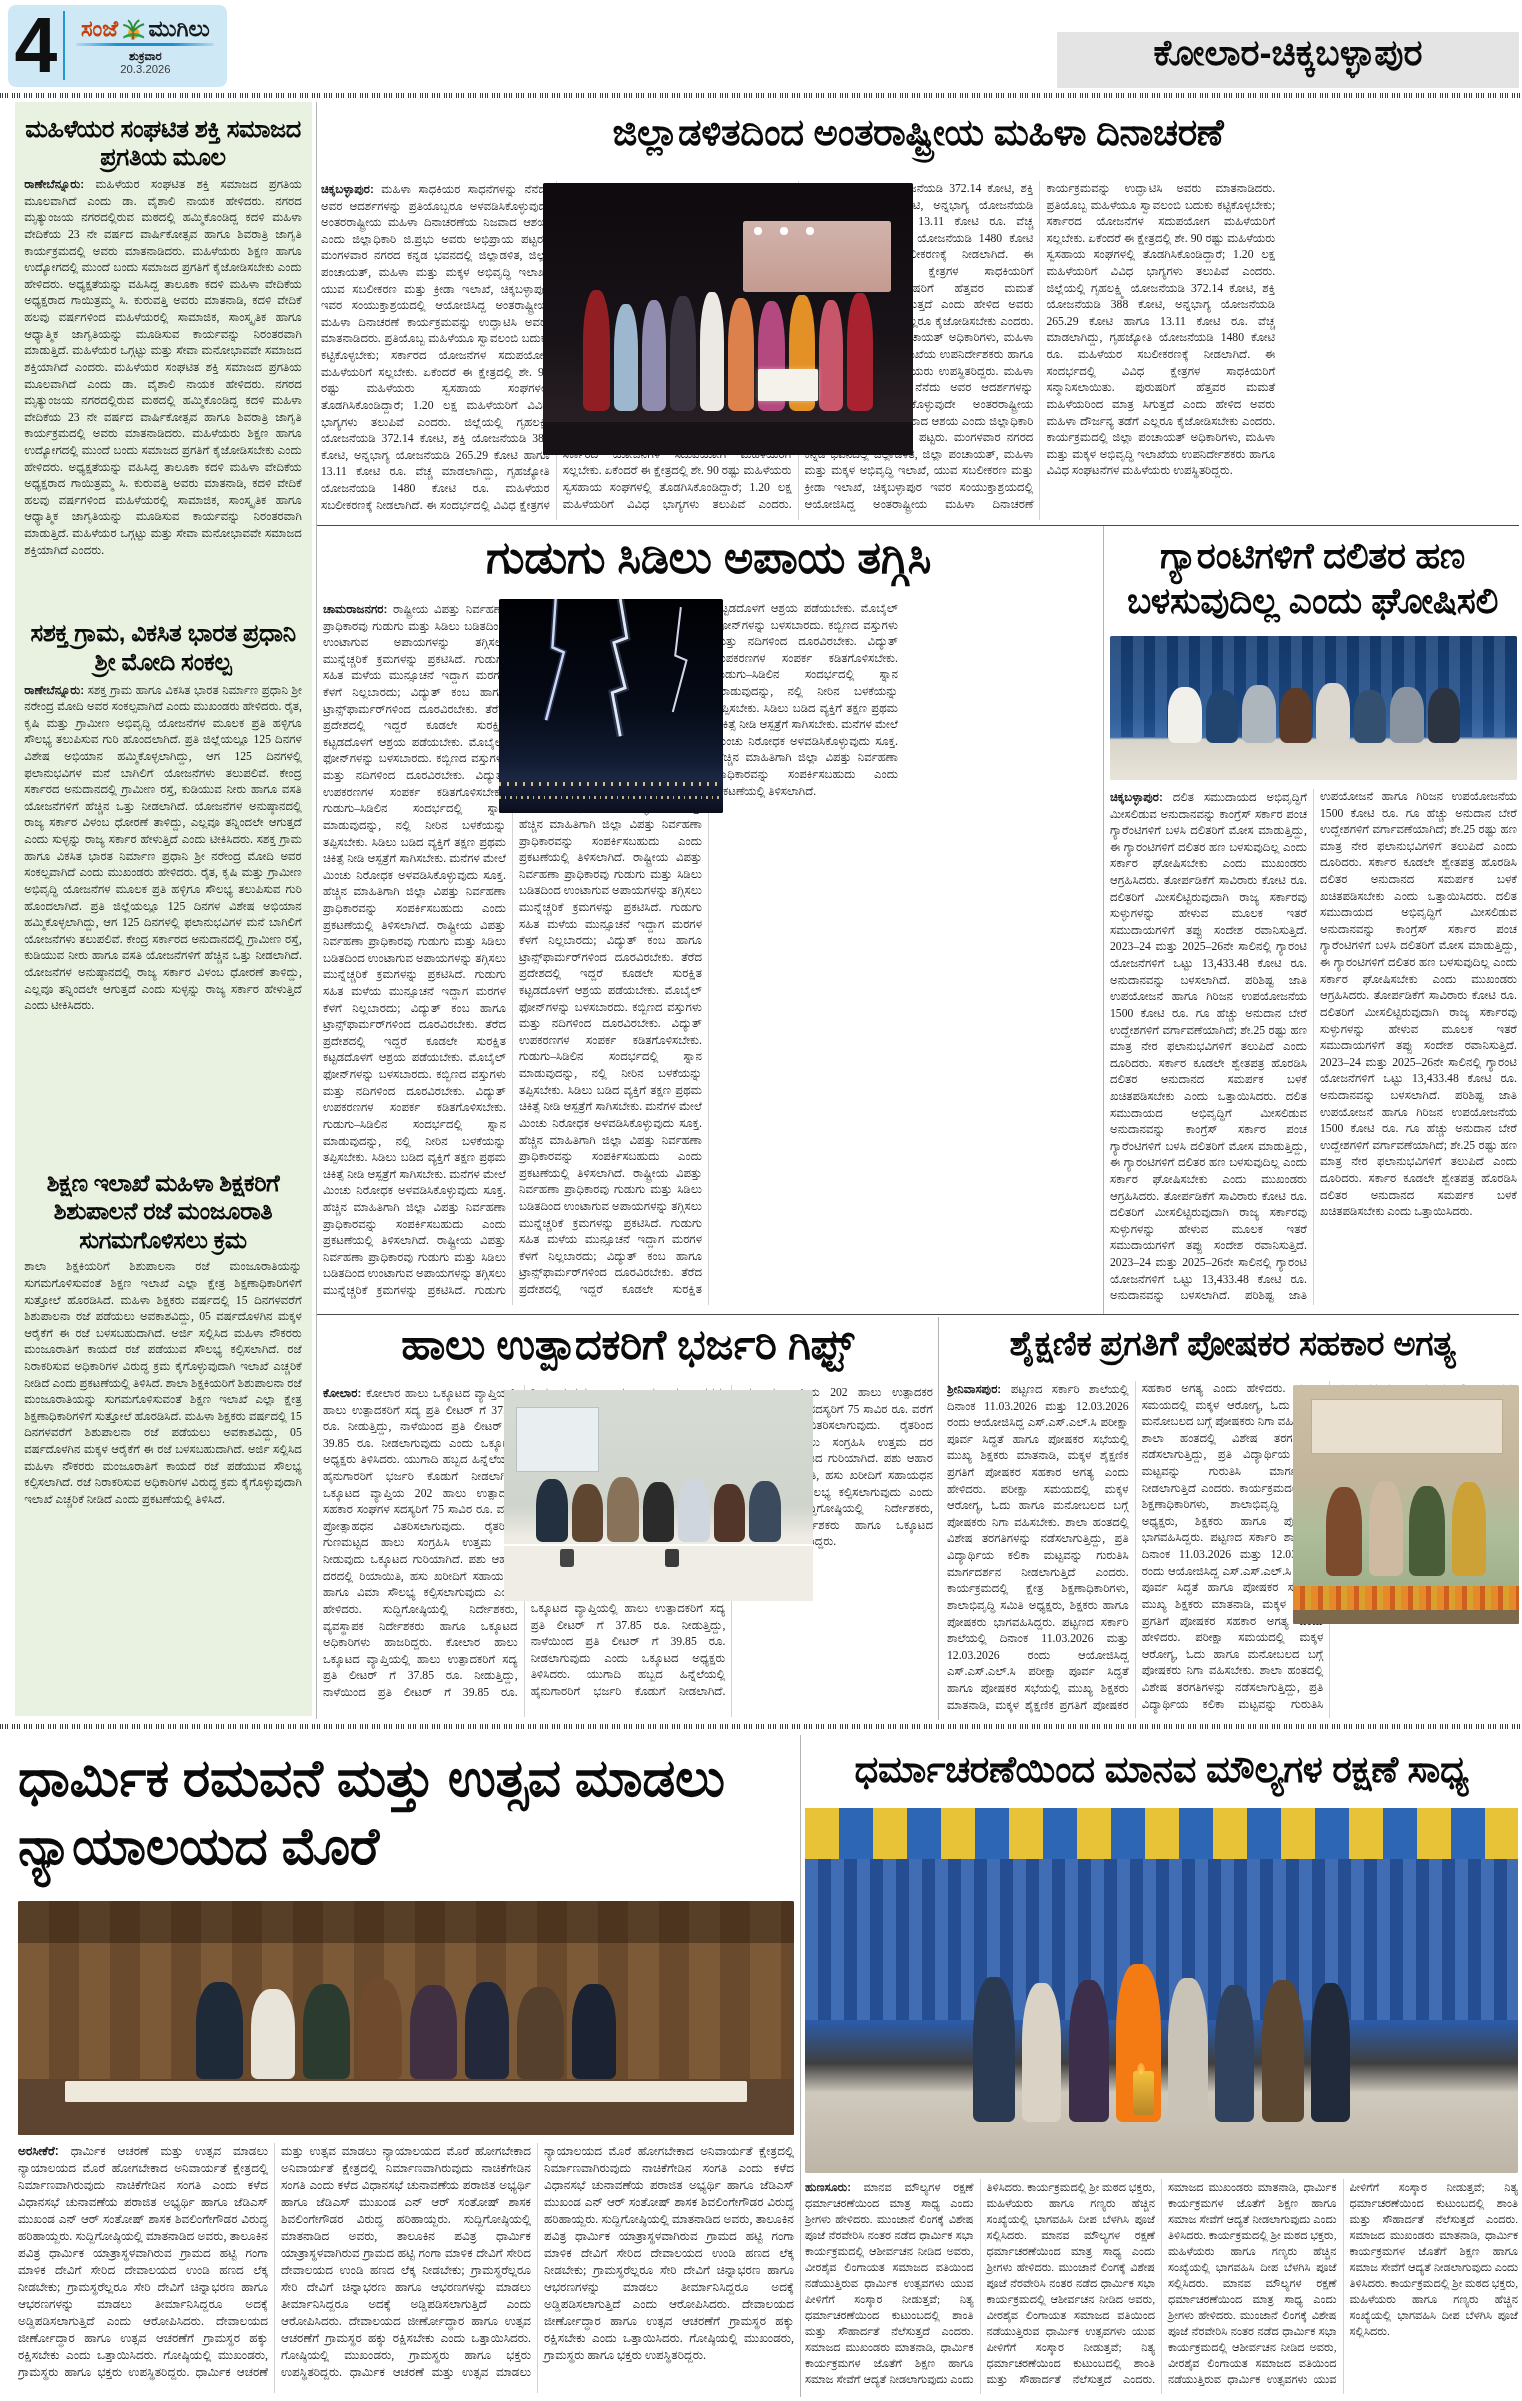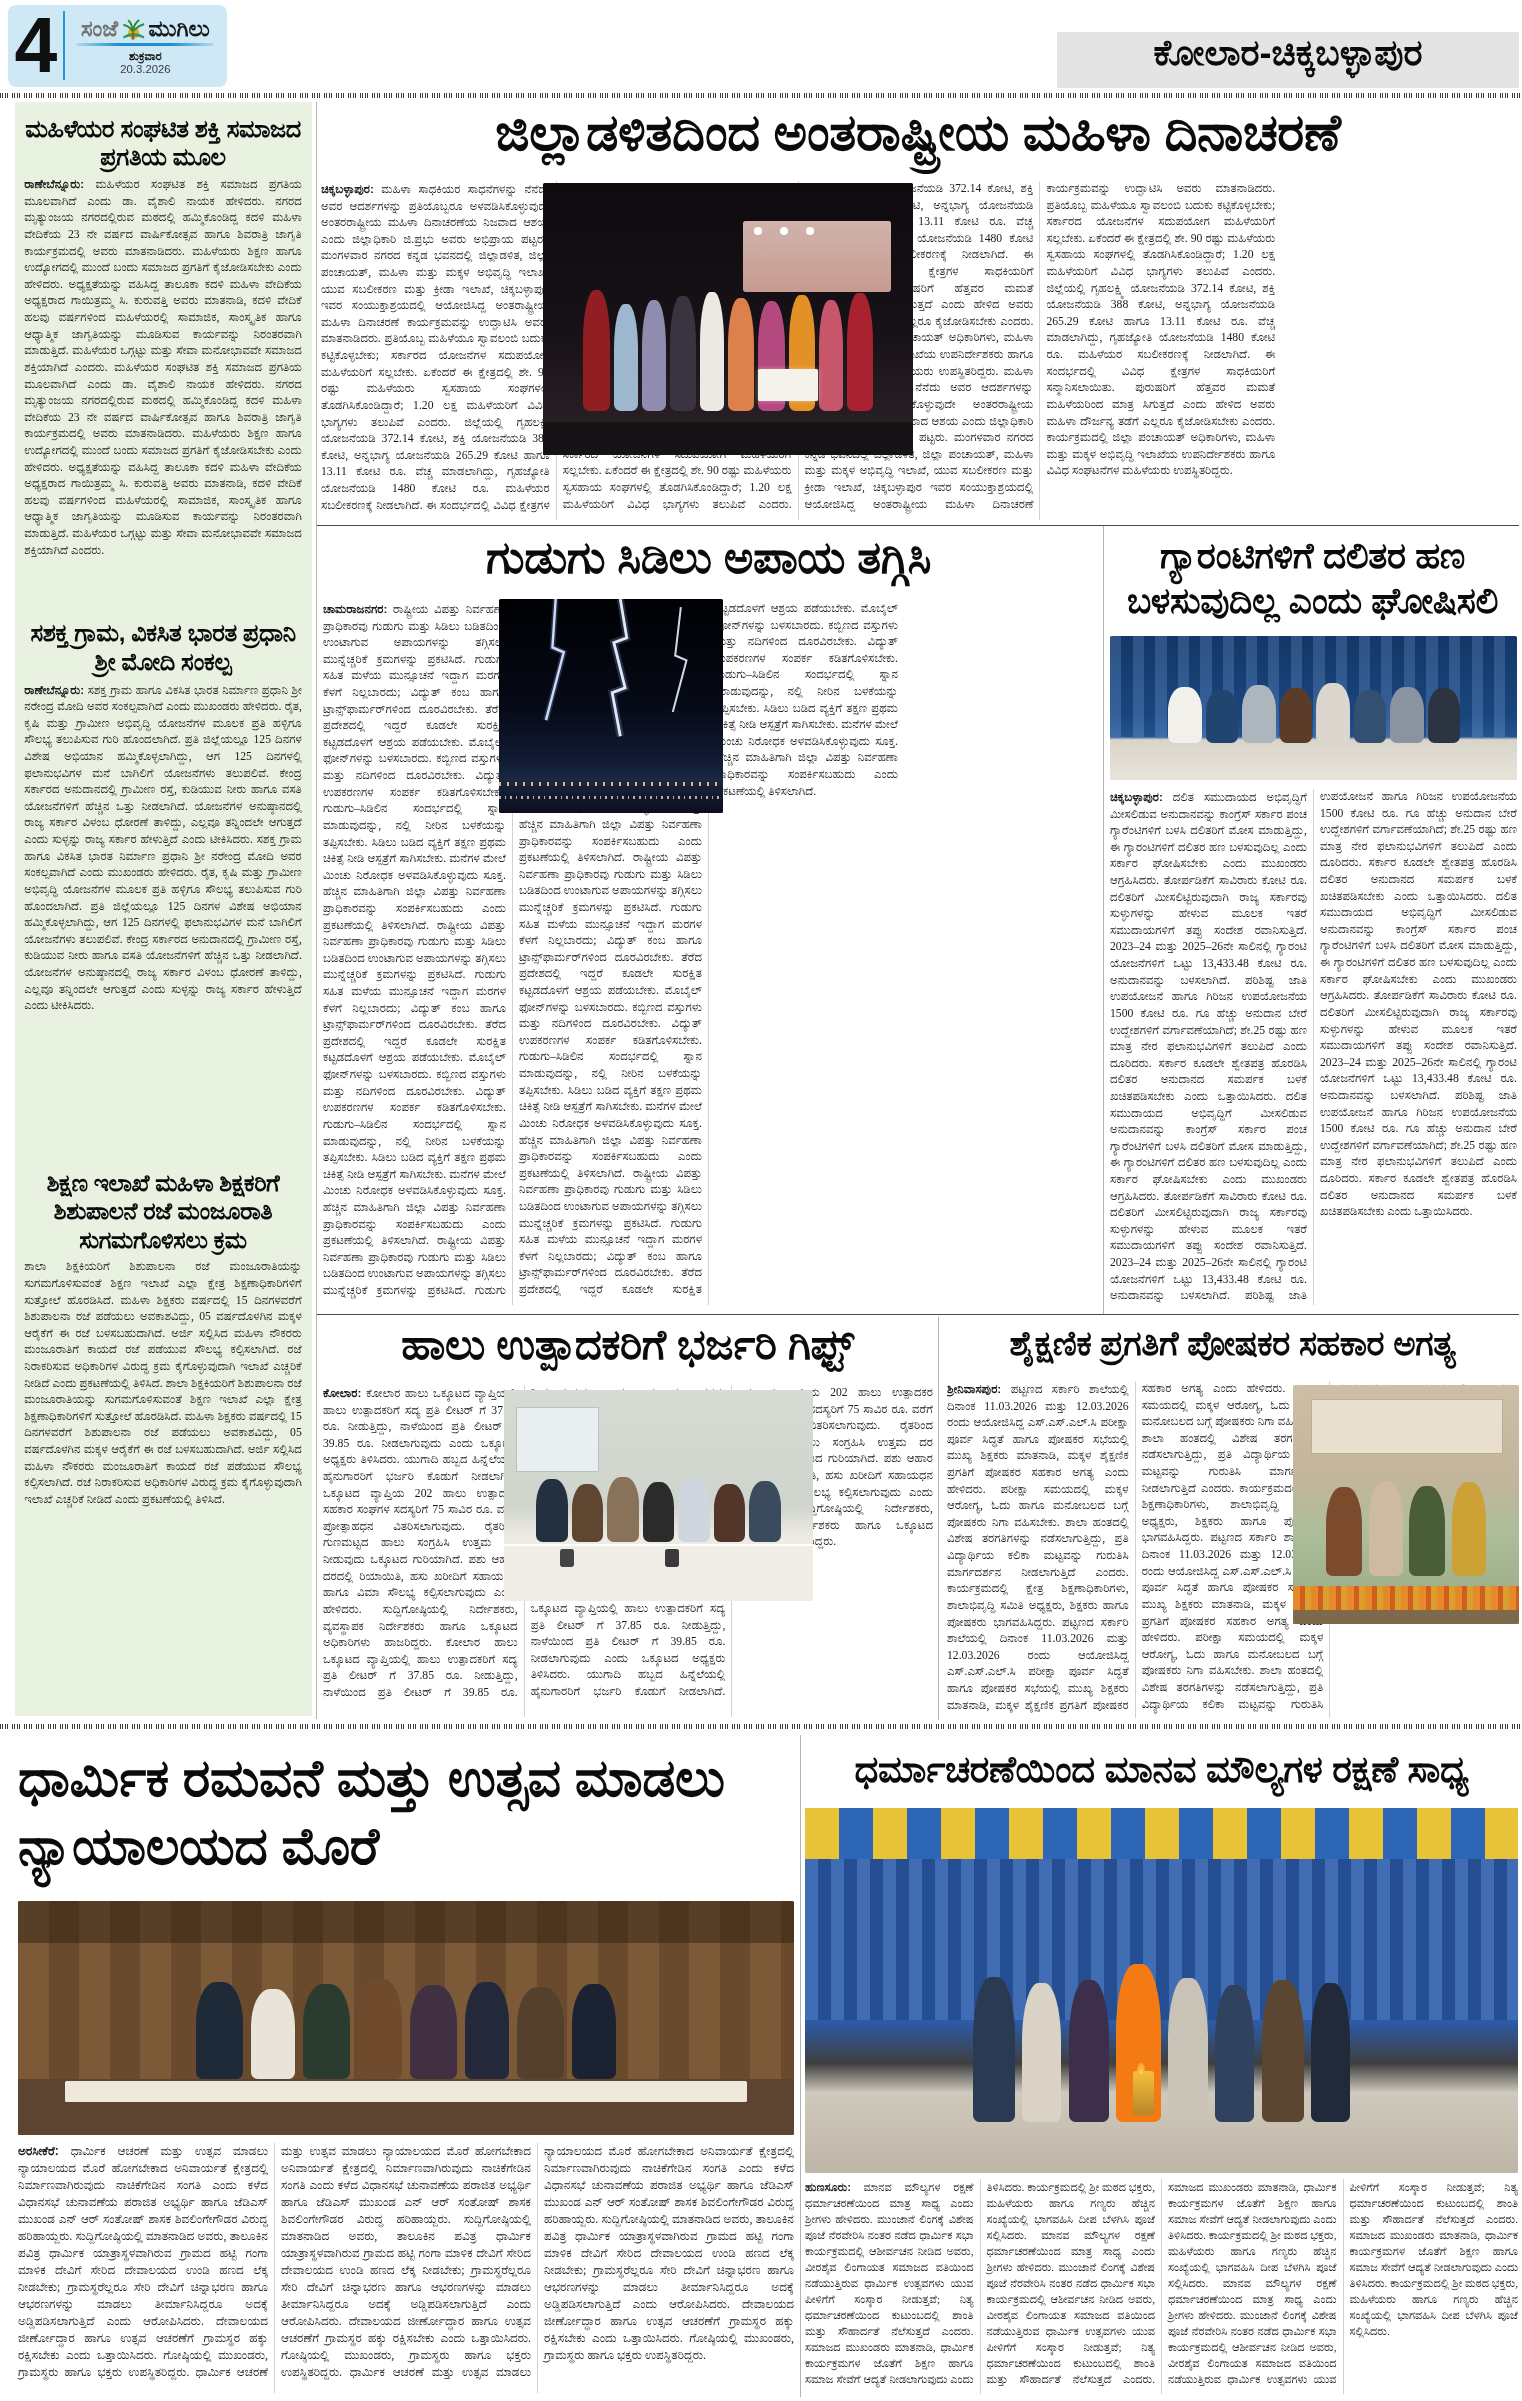--- a/index.html
+++ b/index.html
@@ -13,21 +13,21 @@
   .hatch{background:repeating-linear-gradient(90deg,#3c3c3c 0 0.8px,transparent 0.8px 2.4px);}
   .vr{width:0.8px;background:#b3b3b3;}
   .hr{height:0.8px;background:#4a4a4a;}
   .photo{position:absolute;overflow:hidden;border-radius:1.6px;}
   .prow{position:absolute;left:0;right:0;display:flex;justify-content:center;align-items:flex-end;gap:4px;filter:blur(0.3px) saturate(1.05);}
   .p{border-radius:42% 42% 6.5px 6.5px;flex:0 0 auto;}
   .green-col{background:#e9f1e1;overflow:hidden;box-sizing:border-box;padding:8px 9.7px;}
   .green-col .headline{margin:4.8px 0 3.2px 0;}
   .masthead-box{background:#cfe8f6;border-radius:8px;display:flex;align-items:stretch;box-sizing:border-box;padding:3.2px 6.5px;}
   .pageno{font-family:"Liberation Sans", sans-serif;font-weight:700;font-size:77px;line-height:.98;color:#101010;}
-  .logo-red{color:#737373;}
+  .logo-red{color:#c2410c;}
   .logo-dark{color:#17191b;}
   .region-box{background:#e4e4e4;display:flex;align-items:flex-start;justify-content:center;}
 </style>
 </head>
 <body>
 
 <div id="page">
 
   <div class="abs masthead-box" style="left:8px;top:4.8px;width:219px;height:82px;">
     <div class="pageno" style="width:47px;">4</div>
@@ -63,21 +63,21 @@
 
     <div class="headline" style="font-size:24px;line-height:1.2;margin-top:1px;">ಸಶಕ್ತ ಗ್ರಾಮ, ವಿಕಸಿತ ಭಾರತ ಪ್ರಧಾನಿ ಶ್ರೀ ಮೋದಿ ಸಂಕಲ್ಪ</div>
     <p class="body-text" style="height:476px;margin:4.8px 0 0 0;"><b class="byline">ರಾಣೇಬೆನ್ನೂರು:</b> <span>ಸಶಕ್ತ ಗ್ರಾಮ ಹಾಗೂ ವಿಕಸಿತ ಭಾರತ ನಿರ್ಮಾಣ ಪ್ರಧಾನಿ ಶ್ರೀ ನರೇಂದ್ರ ಮೋದಿ ಅವರ ಸಂಕಲ್ಪವಾಗಿದೆ ಎಂದು ಮುಖಂಡರು ಹೇಳಿದರು. ರೈತ, ಕೃಷಿ ಮತ್ತು ಗ್ರಾಮೀಣ ಅಭಿವೃದ್ಧಿ ಯೋಜನೆಗಳ ಮೂಲಕ ಪ್ರತಿ ಹಳ್ಳಿಗೂ ಸೌಲಭ್ಯ ತಲುಪಿಸುವ ಗುರಿ ಹೊಂದಲಾಗಿದೆ. ಪ್ರತಿ ಜಿಲ್ಲೆಯಲ್ಲೂ 125 ದಿನಗಳ ವಿಶೇಷ ಅಭಿಯಾನ ಹಮ್ಮಿಕೊಳ್ಳಲಾಗಿದ್ದು, ಆಗ 125 ದಿನಗಳಲ್ಲಿ ಫಲಾನುಭವಿಗಳ ಮನೆ ಬಾಗಿಲಿಗೆ ಯೋಜನೆಗಳು ತಲುಪಲಿವೆ. ಕೇಂದ್ರ ಸರ್ಕಾರದ ಅನುದಾನದಲ್ಲಿ ಗ್ರಾಮೀಣ ರಸ್ತೆ, ಕುಡಿಯುವ ನೀರು ಹಾಗೂ ವಸತಿ ಯೋಜನೆಗಳಿಗೆ ಹೆಚ್ಚಿನ ಒತ್ತು ನೀಡಲಾಗಿದೆ. ಯೋಜನೆಗಳ ಅನುಷ್ಠಾನದಲ್ಲಿ ರಾಜ್ಯ ಸರ್ಕಾರ ವಿಳಂಬ ಧೋರಣೆ ತಾಳಿದ್ದು, ಎಲ್ಲವೂ ತನ್ನಿಂದಲೇ ಆಗುತ್ತದೆ ಎಂದು ಸುಳ್ಳನ್ನು ರಾಜ್ಯ ಸರ್ಕಾರ ಹೇಳುತ್ತಿದೆ ಎಂದು ಟೀಕಿಸಿದರು. ಸಶಕ್ತ ಗ್ರಾಮ ಹಾಗೂ ವಿಕಸಿತ ಭಾರತ ನಿರ್ಮಾಣ ಪ್ರಧಾನಿ ಶ್ರೀ ನರೇಂದ್ರ ಮೋದಿ ಅವರ ಸಂಕಲ್ಪವಾಗಿದೆ ಎಂದು ಮುಖಂಡರು ಹೇಳಿದರು. ರೈತ, ಕೃಷಿ ಮತ್ತು ಗ್ರಾಮೀಣ ಅಭಿವೃದ್ಧಿ ಯೋಜನೆಗಳ ಮೂಲಕ ಪ್ರತಿ ಹಳ್ಳಿಗೂ ಸೌಲಭ್ಯ ತಲುಪಿಸುವ ಗುರಿ ಹೊಂದಲಾಗಿದೆ. ಪ್ರತಿ ಜಿಲ್ಲೆಯಲ್ಲೂ 125 ದಿನಗಳ ವಿಶೇಷ ಅಭಿಯಾನ ಹಮ್ಮಿಕೊಳ್ಳಲಾಗಿದ್ದು, ಆಗ 125 ದಿನಗಳಲ್ಲಿ ಫಲಾನುಭವಿಗಳ ಮನೆ ಬಾಗಿಲಿಗೆ ಯೋಜನೆಗಳು ತಲುಪಲಿವೆ. ಕೇಂದ್ರ ಸರ್ಕಾರದ ಅನುದಾನದಲ್ಲಿ ಗ್ರಾಮೀಣ ರಸ್ತೆ, ಕುಡಿಯುವ ನೀರು ಹಾಗೂ ವಸತಿ ಯೋಜನೆಗಳಿಗೆ ಹೆಚ್ಚಿನ ಒತ್ತು ನೀಡಲಾಗಿದೆ. ಯೋಜನೆಗಳ ಅನುಷ್ಠಾನದಲ್ಲಿ ರಾಜ್ಯ ಸರ್ಕಾರ ವಿಳಂಬ ಧೋರಣೆ ತಾಳಿದ್ದು, ಎಲ್ಲವೂ ತನ್ನಿಂದಲೇ ಆಗುತ್ತದೆ ಎಂದು ಸುಳ್ಳನ್ನು ರಾಜ್ಯ ಸರ್ಕಾರ ಹೇಳುತ್ತಿದೆ ಎಂದು ಟೀಕಿಸಿದರು.</span></p>
 
     <div class="headline" style="font-size:23.4px;line-height:1.22;margin-top:11.3px;">ಶಿಕ್ಷಣ ಇಲಾಖೆ ಮಹಿಳಾ ಶಿಕ್ಷಕರಿಗೆ ಶಿಶುಪಾಲನೆ ರಜೆ ಮಂಜೂರಾತಿ ಸುಗಮಗೊಳಿಸಲು ಕ್ರಮ</div>
     <p class="body-text" style="height:347px;margin:4.8px 0 0 0;"><span>ಶಾಲಾ ಶಿಕ್ಷಕಿಯರಿಗೆ ಶಿಶುಪಾಲನಾ ರಜೆ ಮಂಜೂರಾತಿಯನ್ನು ಸುಗಮಗೊಳಿಸುವಂತೆ ಶಿಕ್ಷಣ ಇಲಾಖೆ ಎಲ್ಲಾ ಕ್ಷೇತ್ರ ಶಿಕ್ಷಣಾಧಿಕಾರಿಗಳಿಗೆ ಸುತ್ತೋಲೆ ಹೊರಡಿಸಿದೆ. ಮಹಿಳಾ ಶಿಕ್ಷಕರು ವರ್ಷದಲ್ಲಿ 15 ದಿನಗಳವರೆಗೆ ಶಿಶುಪಾಲನಾ ರಜೆ ಪಡೆಯಲು ಅವಕಾಶವಿದ್ದು, 05 ವರ್ಷದೊಳಗಿನ ಮಕ್ಕಳ ಆರೈಕೆಗೆ ಈ ರಜೆ ಬಳಸಬಹುದಾಗಿದೆ. ಅರ್ಜಿ ಸಲ್ಲಿಸಿದ ಮಹಿಳಾ ನೌಕರರು ಮಂಜೂರಾತಿಗೆ ಕಾಯದೆ ರಜೆ ಪಡೆಯುವ ಸೌಲಭ್ಯ ಕಲ್ಪಿಸಲಾಗಿದೆ. ರಜೆ ನಿರಾಕರಿಸುವ ಅಧಿಕಾರಿಗಳ ವಿರುದ್ಧ ಕ್ರಮ ಕೈಗೊಳ್ಳುವುದಾಗಿ ಇಲಾಖೆ ಎಚ್ಚರಿಕೆ ನೀಡಿದೆ ಎಂದು ಪ್ರಕಟಣೆಯಲ್ಲಿ ತಿಳಿಸಿದೆ. ಶಾಲಾ ಶಿಕ್ಷಕಿಯರಿಗೆ ಶಿಶುಪಾಲನಾ ರಜೆ ಮಂಜೂರಾತಿಯನ್ನು ಸುಗಮಗೊಳಿಸುವಂತೆ ಶಿಕ್ಷಣ ಇಲಾಖೆ ಎಲ್ಲಾ ಕ್ಷೇತ್ರ ಶಿಕ್ಷಣಾಧಿಕಾರಿಗಳಿಗೆ ಸುತ್ತೋಲೆ ಹೊರಡಿಸಿದೆ. ಮಹಿಳಾ ಶಿಕ್ಷಕರು ವರ್ಷದಲ್ಲಿ 15 ದಿನಗಳವರೆಗೆ ಶಿಶುಪಾಲನಾ ರಜೆ ಪಡೆಯಲು ಅವಕಾಶವಿದ್ದು, 05 ವರ್ಷದೊಳಗಿನ ಮಕ್ಕಳ ಆರೈಕೆಗೆ ಈ ರಜೆ ಬಳಸಬಹುದಾಗಿದೆ. ಅರ್ಜಿ ಸಲ್ಲಿಸಿದ ಮಹಿಳಾ ನೌಕರರು ಮಂಜೂರಾತಿಗೆ ಕಾಯದೆ ರಜೆ ಪಡೆಯುವ ಸೌಲಭ್ಯ ಕಲ್ಪಿಸಲಾಗಿದೆ. ರಜೆ ನಿರಾಕರಿಸುವ ಅಧಿಕಾರಿಗಳ ವಿರುದ್ಧ ಕ್ರಮ ಕೈಗೊಳ್ಳುವುದಾಗಿ ಇಲಾಖೆ ಎಚ್ಚರಿಕೆ ನೀಡಿದೆ ಎಂದು ಪ್ರಕಟಣೆಯಲ್ಲಿ ತಿಳಿಸಿದೆ.</span></p>
   </div>
 
   <div class="abs vr" style="left:316px;top:102px;height:1617px;"></div>
 
-  <div class="abs headline" style="left:321px;top:104px;width:1194px;font-size:51px;line-height:1.15;">ಜಿಲ್ಲಾಡಳಿತದಿಂದ ಅಂತರಾಷ್ಟ್ರೀಯ ಮಹಿಳಾ ದಿನಾಚರಣೆ</div>
+  <div class="abs headline" style="left:321px;top:112px;width:1194px;font-size:37px;line-height:1.15;">ಜಿಲ್ಲಾಡಳಿತದಿಂದ ಅಂತರಾಷ್ಟ್ರೀಯ ಮಹಿಳಾ ದಿನಾಚರಣೆ</div>
 
   <div class="abs body-text cols" style="left:321px;top:181px;width:1196px;height:339px;column-count:5;"><b class="byline">ಚಿಕ್ಕಬಳ್ಳಾಪುರ:</b> <span>ಮಹಿಳಾ ಸಾಧಕಿಯರ ಸಾಧನೆಗಳನ್ನು ನೆನೆದು ಅವರ ಆದರ್ಶಗಳನ್ನು ಪ್ರತಿಯೊಬ್ಬರೂ ಅಳವಡಿಸಿಕೊಳ್ಳುವುದೇ ಅಂತರರಾಷ್ಟ್ರೀಯ ಮಹಿಳಾ ದಿನಾಚರಣೆಯ ನಿಜವಾದ ಆಶಯ ಎಂದು ಜಿಲ್ಲಾಧಿಕಾರಿ ಜಿ.ಪ್ರಭು ಅವರು ಅಭಿಪ್ರಾಯ ಪಟ್ಟರು. ಮಂಗಳವಾರ ನಗರದ ಕನ್ನಡ ಭವನದಲ್ಲಿ ಜಿಲ್ಲಾಡಳಿತ, ಜಿಲ್ಲಾ ಪಂಚಾಯತ್, ಮಹಿಳಾ ಮತ್ತು ಮಕ್ಕಳ ಅಭಿವೃದ್ಧಿ ಇಲಾಖೆ, ಯುವ ಸಬಲೀಕರಣ ಮತ್ತು ಕ್ರೀಡಾ ಇಲಾಖೆ, ಚಿಕ್ಕಬಳ್ಳಾಪುರ ಇವರ ಸಂಯುಕ್ತಾಶ್ರಯದಲ್ಲಿ ಆಯೋಜಿಸಿದ್ದ ಅಂತರಾಷ್ಟ್ರೀಯ ಮಹಿಳಾ ದಿನಾಚರಣೆ ಕಾರ್ಯಕ್ರಮವನ್ನು ಉದ್ಘಾಟಿಸಿ ಅವರು ಮಾತನಾಡಿದರು. ಪ್ರತಿಯೊಬ್ಬ ಮಹಿಳೆಯೂ ಸ್ವಾವಲಂಬಿ ಬದುಕು ಕಟ್ಟಿಕೊಳ್ಳಬೇಕು; ಸರ್ಕಾರದ ಯೋಜನೆಗಳ ಸದುಪಯೋಗ ಮಹಿಳೆಯರಿಗೆ ಸಲ್ಲಬೇಕು. ಏಕೆಂದರೆ ಈ ಕ್ಷೇತ್ರದಲ್ಲಿ ಶೇ. 90 ರಷ್ಟು ಮಹಿಳೆಯರು ಸ್ವಸಹಾಯ ಸಂಘಗಳಲ್ಲಿ ತೊಡಗಿಸಿಕೊಂಡಿದ್ದಾರೆ; 1.20 ಲಕ್ಷ ಮಹಿಳೆಯರಿಗೆ ವಿವಿಧ ಭಾಗ್ಯಗಳು ತಲುಪಿವೆ ಎಂದರು. ಜಿಲ್ಲೆಯಲ್ಲಿ ಗೃಹಲಕ್ಷ್ಮಿ ಯೋಜನೆಯಡಿ 372.14 ಕೋಟಿ, ಶಕ್ತಿ ಯೋಜನೆಯಡಿ 388 ಕೋಟಿ, ಅನ್ನಭಾಗ್ಯ ಯೋಜನೆಯಡಿ 265.29 ಕೋಟಿ ಹಾಗೂ 13.11 ಕೋಟಿ ರೂ. ವೆಚ್ಚ ಮಾಡಲಾಗಿದ್ದು, ಗೃಹಜ್ಯೋತಿ ಯೋಜನೆಯಡಿ 1480 ಕೋಟಿ ರೂ. ಮಹಿಳೆಯರ ಸಬಲೀಕರಣಕ್ಕೆ ನೀಡಲಾಗಿದೆ. ಈ ಸಂದರ್ಭದಲ್ಲಿ ವಿವಿಧ ಕ್ಷೇತ್ರಗಳ ಸಾಧಕಿಯರಿಗೆ ಸನ್ಮಾನಿಸಲಾಯಿತು. ಪುರುಷರಿಗೆ ಹೆತ್ತವರ ಮಮತೆ ಮಹಿಳೆಯರಿಂದ ಮಾತ್ರ ಸಿಗುತ್ತದೆ ಎಂದು ಹೇಳಿದ ಅವರು ಮಹಿಳಾ ದೌರ್ಜನ್ಯ ತಡೆಗೆ ಎಲ್ಲರೂ ಕೈಜೋಡಿಸಬೇಕು ಎಂದರು. ಕಾರ್ಯಕ್ರಮದಲ್ಲಿ ಜಿಲ್ಲಾ ಪಂಚಾಯತ್ ಅಧಿಕಾರಿಗಳು, ಮಹಿಳಾ ಮತ್ತು ಮಕ್ಕಳ ಅಭಿವೃದ್ಧಿ ಇಲಾಖೆಯ ಉಪನಿರ್ದೇಶಕರು ಹಾಗೂ ವಿವಿಧ ಸಂಘಟನೆಗಳ ಮಹಿಳೆಯರು ಉಪಸ್ಥಿತರಿದ್ದರು. ಮಹಿಳಾ ಸಾಧಕಿಯರ ಸಾಧನೆಗಳನ್ನು ನೆನೆದು ಅವರ ಆದರ್ಶಗಳನ್ನು ಪ್ರತಿಯೊಬ್ಬರೂ ಅಳವಡಿಸಿಕೊಳ್ಳುವುದೇ ಅಂತರರಾಷ್ಟ್ರೀಯ ಮಹಿಳಾ ದಿನಾಚರಣೆಯ ನಿಜವಾದ ಆಶಯ ಎಂದು ಜಿಲ್ಲಾಧಿಕಾರಿ ಜಿ.ಪ್ರಭು ಅವರು ಅಭಿಪ್ರಾಯ ಪಟ್ಟರು. ಮಂಗಳವಾರ ನಗರದ ಕನ್ನಡ ಭವನದಲ್ಲಿ ಜಿಲ್ಲಾಡಳಿತ, ಜಿಲ್ಲಾ ಪಂಚಾಯತ್, ಮಹಿಳಾ ಮತ್ತು ಮಕ್ಕಳ ಅಭಿವೃದ್ಧಿ ಇಲಾಖೆ, ಯುವ ಸಬಲೀಕರಣ ಮತ್ತು ಕ್ರೀಡಾ ಇಲಾಖೆ, ಚಿಕ್ಕಬಳ್ಳಾಪುರ ಇವರ ಸಂಯುಕ್ತಾಶ್ರಯದಲ್ಲಿ ಆಯೋಜಿಸಿದ್ದ ಅಂತರಾಷ್ಟ್ರೀಯ ಮಹಿಳಾ ದಿನಾಚರಣೆ ಕಾರ್ಯಕ್ರಮವನ್ನು ಉದ್ಘಾಟಿಸಿ ಅವರು ಮಾತನಾಡಿದರು. ಪ್ರತಿಯೊಬ್ಬ ಮಹಿಳೆಯೂ ಸ್ವಾವಲಂಬಿ ಬದುಕು ಕಟ್ಟಿಕೊಳ್ಳಬೇಕು; ಸರ್ಕಾರದ ಯೋಜನೆಗಳ ಸದುಪಯೋಗ ಮಹಿಳೆಯರಿಗೆ ಸಲ್ಲಬೇಕು. ಏಕೆಂದರೆ ಈ ಕ್ಷೇತ್ರದಲ್ಲಿ ಶೇ. 90 ರಷ್ಟು ಮಹಿಳೆಯರು ಸ್ವಸಹಾಯ ಸಂಘಗಳಲ್ಲಿ ತೊಡಗಿಸಿಕೊಂಡಿದ್ದಾರೆ; 1.20 ಲಕ್ಷ ಮಹಿಳೆಯರಿಗೆ ವಿವಿಧ ಭಾಗ್ಯಗಳು ತಲುಪಿವೆ ಎಂದರು. ಜಿಲ್ಲೆಯಲ್ಲಿ ಗೃಹಲಕ್ಷ್ಮಿ ಯೋಜನೆಯಡಿ 372.14 ಕೋಟಿ, ಶಕ್ತಿ ಯೋಜನೆಯಡಿ 388 ಕೋಟಿ, ಅನ್ನಭಾಗ್ಯ ಯೋಜನೆಯಡಿ 265.29 ಕೋಟಿ ಹಾಗೂ 13.11 ಕೋಟಿ ರೂ. ವೆಚ್ಚ ಮಾಡಲಾಗಿದ್ದು, ಗೃಹಜ್ಯೋತಿ ಯೋಜನೆಯಡಿ 1480 ಕೋಟಿ ರೂ. ಮಹಿಳೆಯರ ಸಬಲೀಕರಣಕ್ಕೆ ನೀಡಲಾಗಿದೆ. ಈ ಸಂದರ್ಭದಲ್ಲಿ ವಿವಿಧ ಕ್ಷೇತ್ರಗಳ ಸಾಧಕಿಯರಿಗೆ ಸನ್ಮಾನಿಸಲಾಯಿತು. ಪುರುಷರಿಗೆ ಹೆತ್ತವರ ಮಮತೆ ಮಹಿಳೆಯರಿಂದ ಮಾತ್ರ ಸಿಗುತ್ತದೆ ಎಂದು ಹೇಳಿದ ಅವರು ಮಹಿಳಾ ದೌರ್ಜನ್ಯ ತಡೆಗೆ ಎಲ್ಲರೂ ಕೈಜೋಡಿಸಬೇಕು ಎಂದರು. ಕಾರ್ಯಕ್ರಮದಲ್ಲಿ ಜಿಲ್ಲಾ ಪಂಚಾಯತ್ ಅಧಿಕಾರಿಗಳು, ಮಹಿಳಾ ಮತ್ತು ಮಕ್ಕಳ ಅಭಿವೃದ್ಧಿ ಇಲಾಖೆಯ ಉಪನಿರ್ದೇಶಕರು ಹಾಗೂ ವಿವಿಧ ಸಂಘಟನೆಗಳ ಮಹಿಳೆಯರು ಉಪಸ್ಥಿತರಿದ್ದರು. ಮಹಿಳಾ ಸಾಧಕಿಯರ ಸಾಧನೆಗಳನ್ನು ನೆನೆದು ಅವರ ಆದರ್ಶಗಳನ್ನು ಪ್ರತಿಯೊಬ್ಬರೂ ಅಳವಡಿಸಿಕೊಳ್ಳುವುದೇ ಅಂತರರಾಷ್ಟ್ರೀಯ ಮಹಿಳಾ ದಿನಾಚರಣೆಯ ನಿಜವಾದ ಆಶಯ ಎಂದು ಜಿಲ್ಲಾಧಿಕಾರಿ ಜಿ.ಪ್ರಭು ಅವರು ಅಭಿಪ್ರಾಯ ಪಟ್ಟರು. ಮಂಗಳವಾರ ನಗರದ ಕನ್ನಡ ಭವನದಲ್ಲಿ ಜಿಲ್ಲಾಡಳಿತ, ಜಿಲ್ಲಾ ಪಂಚಾಯತ್, ಮಹಿಳಾ ಮತ್ತು ಮಕ್ಕಳ ಅಭಿವೃದ್ಧಿ ಇಲಾಖೆ, ಯುವ ಸಬಲೀಕರಣ ಮತ್ತು ಕ್ರೀಡಾ ಇಲಾಖೆ, ಚಿಕ್ಕಬಳ್ಳಾಪುರ ಇವರ ಸಂಯುಕ್ತಾಶ್ರಯದಲ್ಲಿ ಆಯೋಜಿಸಿದ್ದ ಅಂತರಾಷ್ಟ್ರೀಯ ಮಹಿಳಾ ದಿನಾಚರಣೆ ಕಾರ್ಯಕ್ರಮವನ್ನು ಉದ್ಘಾಟಿಸಿ ಅವರು ಮಾತನಾಡಿದರು. ಪ್ರತಿಯೊಬ್ಬ ಮಹಿಳೆಯೂ ಸ್ವಾವಲಂಬಿ ಬದುಕು ಕಟ್ಟಿಕೊಳ್ಳಬೇಕು; ಸರ್ಕಾರದ ಯೋಜನೆಗಳ ಸದುಪಯೋಗ ಮಹಿಳೆಯರಿಗೆ ಸಲ್ಲಬೇಕು. ಏಕೆಂದರೆ ಈ ಕ್ಷೇತ್ರದಲ್ಲಿ ಶೇ. 90 ರಷ್ಟು ಮಹಿಳೆಯರು ಸ್ವಸಹಾಯ ಸಂಘಗಳಲ್ಲಿ ತೊಡಗಿಸಿಕೊಂಡಿದ್ದಾರೆ; 1.20 ಲಕ್ಷ ಮಹಿಳೆಯರಿಗೆ ವಿವಿಧ ಭಾಗ್ಯಗಳು ತಲುಪಿವೆ ಎಂದರು. ಜಿಲ್ಲೆಯಲ್ಲಿ ಗೃಹಲಕ್ಷ್ಮಿ ಯೋಜನೆಯಡಿ 372.14 ಕೋಟಿ, ಶಕ್ತಿ ಯೋಜನೆಯಡಿ 388 ಕೋಟಿ, ಅನ್ನಭಾಗ್ಯ ಯೋಜನೆಯಡಿ 265.29 ಕೋಟಿ ಹಾಗೂ 13.11 ಕೋಟಿ ರೂ. ವೆಚ್ಚ ಮಾಡಲಾಗಿದ್ದು, ಗೃಹಜ್ಯೋತಿ ಯೋಜನೆಯಡಿ 1480 ಕೋಟಿ ರೂ. ಮಹಿಳೆಯರ ಸಬಲೀಕರಣಕ್ಕೆ ನೀಡಲಾಗಿದೆ. ಈ ಸಂದರ್ಭದಲ್ಲಿ ವಿವಿಧ ಕ್ಷೇತ್ರಗಳ ಸಾಧಕಿಯರಿಗೆ ಸನ್ಮಾನಿಸಲಾಯಿತು. ಪುರುಷರಿಗೆ ಹೆತ್ತವರ ಮಮತೆ ಮಹಿಳೆಯರಿಂದ ಮಾತ್ರ ಸಿಗುತ್ತದೆ ಎಂದು ಹೇಳಿದ ಅವರು ಮಹಿಳಾ ದೌರ್ಜನ್ಯ ತಡೆಗೆ ಎಲ್ಲರೂ ಕೈಜೋಡಿಸಬೇಕು ಎಂದರು. ಕಾರ್ಯಕ್ರಮದಲ್ಲಿ ಜಿಲ್ಲಾ ಪಂಚಾಯತ್ ಅಧಿಕಾರಿಗಳು, ಮಹಿಳಾ ಮತ್ತು ಮಕ್ಕಳ ಅಭಿವೃದ್ಧಿ ಇಲಾಖೆಯ ಉಪನಿರ್ದೇಶಕರು ಹಾಗೂ ವಿವಿಧ ಸಂಘಟನೆಗಳ ಮಹಿಳೆಯರು ಉಪಸ್ಥಿತರಿದ್ದರು.</span></div>
 
   <div class="photo" style="left:543px;top:183px;width:370px;height:272px;background:linear-gradient(180deg,#0e0a0d 0%,#171217 55%,#241c20 80%,#2c2327 100%);">
     <div class="abs" style="left:54%;top:14%;width:40%;height:26%;background:linear-gradient(180deg,#e6c6bd,#d9aa9e);border-radius:2.4px;opacity:.9;"></div>
     <div class="abs" style="left:57%;top:16%;width:8px;height:8px;border-radius:50%;background:#fff;"></div>
     <div class="abs" style="left:64%;top:16%;width:8px;height:8px;border-radius:50%;background:#fff;"></div>
     <div class="abs" style="left:71%;top:16%;width:8px;height:8px;border-radius:50%;background:#fff;"></div>
     <div class="prow" style="bottom:16%;">
       <div class="p" style="width:27.4px;height:121px;background:#8c1f24;"></div>

